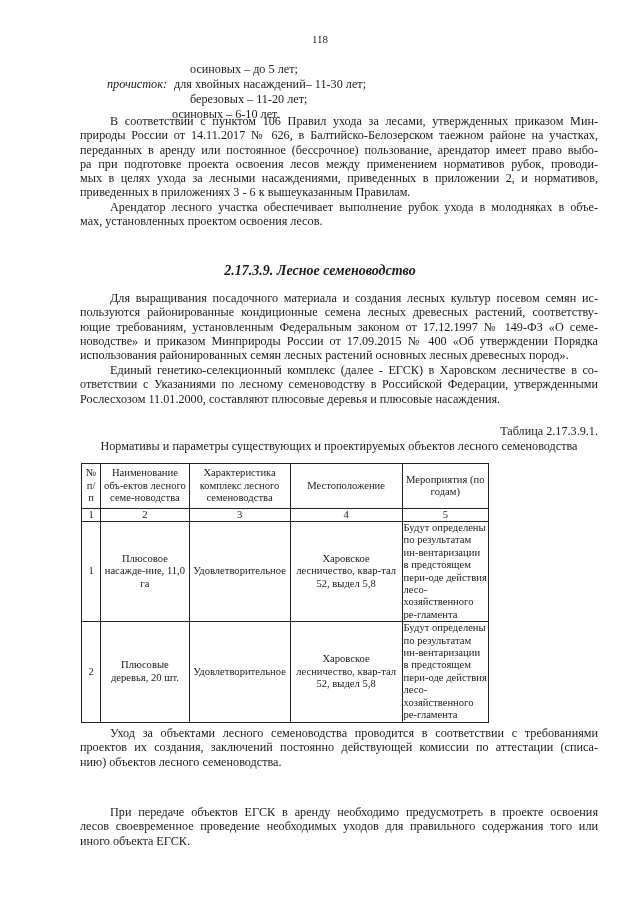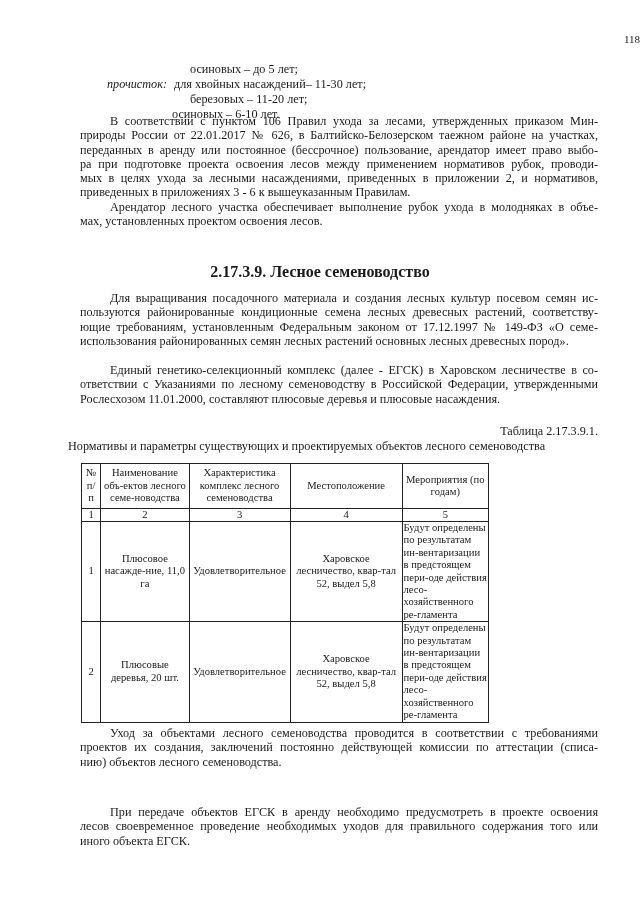--- a/index.html
+++ b/index.html
@@ -1,27 +1,27 @@
 <!DOCTYPE html>
 <html><head>
 <meta charset="utf-8">
 <style>
   html, body { margin: 0; padding: 0; background: #ffffff; }
   body { width: 640px; height: 905px; position: relative; overflow: hidden;
          font-family: "Liberation Serif", "DejaVu Serif", serif; color: #1a1a1a; }
   .abs { position: absolute; white-space: nowrap; }
-  .pagenum { top: 33px; left: 0; width: 640px; text-align: right; font-size: 11px; }
+  .pagenum { top: 33px; left: 0; width: 640px; text-align: center; font-size: 11px; }
   .ln { font-size: 12.2px; line-height: 14.5px; margin-top: 8px; }
   .just { position: absolute; left: 80px; width: 518px; font-size: 12.2px; line-height: 14.3px; text-align: justify; }
   .row { display: block; text-align: justify; text-align-last: justify; white-space: nowrap; }
   .row.last { text-align-last: left; }
   .ind { padding-left: 30px; }
-  .heading { top: 263px; left: 0; width: 640px; text-align: center; font-weight: bold; font-size: 16px; }
+  .heading { top: 263px; left: 0; width: 640px; text-align: center; font-weight: bold; font-size: 14px; font-style: italic; }
   .tcap-r { top: 424px; left: 80px; width: 518px; text-align: right; font-size: 12.2px; }
-  .tcap { top: 439px; left: 68px; width: 518px; text-align: left; font-size: 12.2px; white-space: nowrap; }
+  .tcap { top: 439px; left: 80px; width: 518px; text-align: center; font-size: 12.2px; white-space: nowrap; }
   table.t { position: absolute; top: 463px; left: 81px; width: 408px; border-collapse: collapse; font-size: 10.6px; line-height: 12.4px; }
   table.t td { border: 1px solid #222; padding: 0 2px; text-align: center; vertical-align: middle; }
   table.t td.l { text-align: left; vertical-align: top; padding: 0 1px; }
   table.t tr.hdr td { height: 44px; }
   table.t tr.nums td { height: 12px; line-height: 12px; }
   table.t tr.data td { height: 99px; }
   .it { font-style: italic; }
 </style>
 </head>
 <body>
@@ -31,38 +31,39 @@
 <div class="abs ln" style="top:54px; left:190px;">осиновых – до 5 лет;</div>
 <div class="abs ln" style="top:69px; left:107px;">
   <span class="it">прочисток:</span>
   <span style="margin-left:4px;">для хвойных насаждений– 11-30 лет;</span>
 </div>
 <div class="abs ln" style="top:84px; left:190px;">березовых – 11-20 лет;</div>
 <div class="abs ln" style="top:99px; left:172px;">осиновых – 6-10 лет.</div>
 
 <div class="just" style="top:114px;">
   <span class="row ind">В соответствии с пунктом 106 Правил ухода за лесами, утвержденных приказом Мин-</span>
-  <span class="row">природы России от 22.01.2017 № 626, в Балтийско-Белозерском таежном районе на участках,</span>
+  <span class="row">природы России от 14.11.2017 № 626, в Балтийско-Белозерском таежном районе на участках,</span>
   <span class="row">переданных в аренду или постоянное (бессрочное) пользование, арендатор имеет право выбо-</span>
   <span class="row">ра при подготовке проекта освоения лесов между применением нормативов рубок, проводи-</span>
   <span class="row">мых в целях ухода за лесными насаждениями, приведенных в приложении 2, и нормативов,</span>
   <span class="row last">приведенных в приложениях 3 - 6 к вышеуказанным Правилам.</span>
 </div>
 
 <div class="just" style="top:200px;">
   <span class="row ind">Арендатор лесного участка обеспечивает выполнение рубок ухода в молодняках в объе-</span>
   <span class="row last">мах, установленных проектом освоения лесов.</span>
 </div>
 
 <div class="abs heading">2.17.3.9. Лесное семеноводство</div>
 
 <div class="just" style="top:291px;">
   <span class="row ind">Для выращивания посадочного материала и создания лесных культур посевом семян  ис-</span>
   <span class="row">пользуются районированные кондиционные семена лесных древесных растений, соответству-</span>
   <span class="row">ющие требованиям, установленным Федеральным законом от 17.12.1997 № 149-ФЗ «О семе-</span>
+  <span class="row">новодстве» и приказом Минприроды России от 17.09.2015 № 400 «Об утверждении Порядка</span>
   <span class="row last">использования районированных семян лесных растений основных лесных древесных пород».</span>
 </div>
 
 <div class="just" style="top:363px;">
   <span class="row ind">Единый генетико-селекционный комплекс (далее - ЕГСК) в Харовском лесничестве в со-</span>
   <span class="row">ответствии с Указаниями по лесному семеноводству в Российской Федерации, утвержденными</span>
   <span class="row last">Рослесхозом 11.01.2000, составляют плюсовые деревья и плюсовые насаждения.</span>
 </div>
 
 <div class="abs tcap-r">Таблица 2.17.3.9.1.</div>

